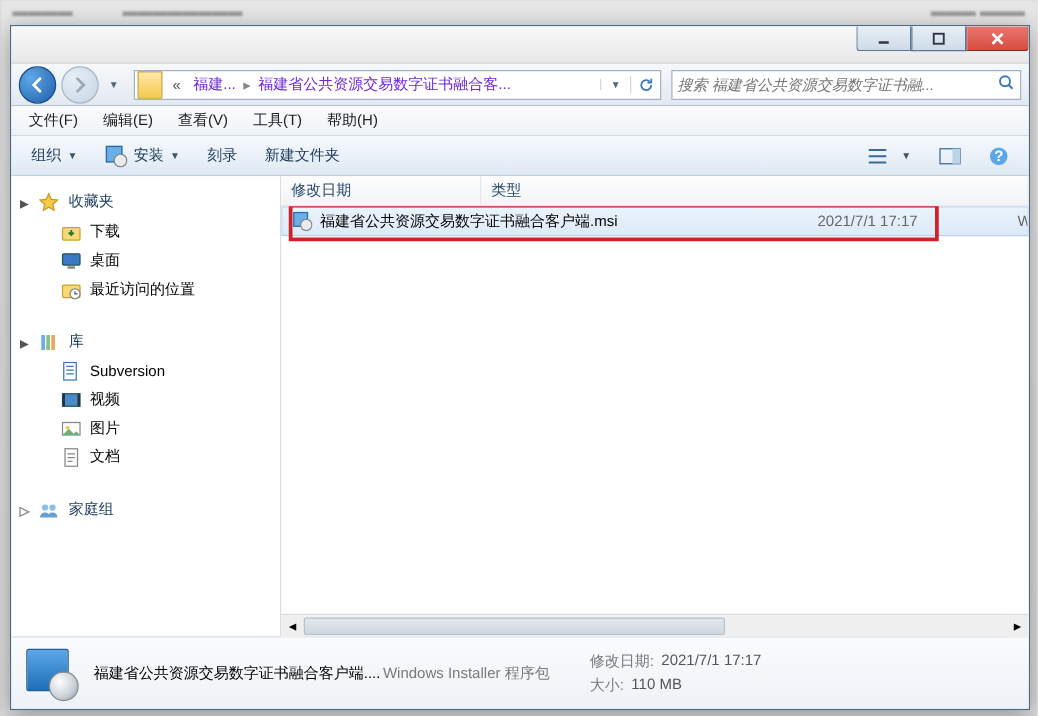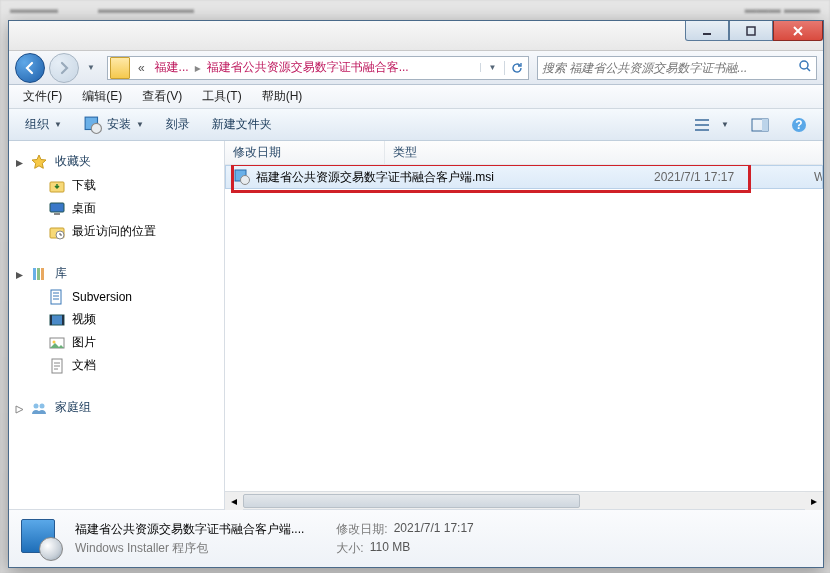--- a/index.html
+++ b/index.html
@@ -18,21 +18,21 @@
   .cap-btn:first-child{ border-radius:0 0 0 3px;}
   .cap-btn.close { width:50px; background:linear-gradient(#e77870,#d94b3f); border-color:#8a2a22; border-radius:0 0 3px 0;}
   .cap-btn svg{width:12px;height:12px;}
   .cap-btn.close svg path{stroke:#fff;}
   .navbar { height:34px; background:linear-gradient(#f6f8fb,#e3e9f1); border-bottom:1px solid #b8c4d2; display:flex; align-items:center; padding:0 6px; gap:4px;}
   .nav-btn { width:30px;height:30px;border-radius:50%;background:radial-gradient(circle at 30% 30%,#5fa8e8,#1e5ea8);display:flex;align-items:center;justify-content:center;border:1px solid #1a4c88;}
   .nav-btn.disabled{background:radial-gradient(circle at 30% 30%,#e6eef6,#c8d6e4);border-color:#a8b6c4;}
   .nav-btn svg{width:14px;height:14px;}
   .breadbar{ flex:1; height:24px; background:#fff; border:1px solid #a5b2c0; display:flex; align-items:center; margin:0 4px; }
   .breadbar .chev{padding:0 6px;color:#555;}
-  .breadbar .seg{padding:0 4px;color:#be185d;white-space:nowrap;}
+  .breadbar .seg{padding:0 4px;color:#6d28d9;white-space:nowrap;}
   .breadbar .dummy{flex:1;}
   .breadbar .ref{width:24px;display:flex;justify-content:center;border-left:1px solid #d0d8e0;}
   .breadicon{width:20px;height:22px;background:linear-gradient(#ffe9a8,#f5c94e);border:1px solid #c9a030;border-radius:1px;margin:0 2px;}
   .searchbox{ width:280px; height:24px; background:#fff; border:1px solid #a5b2c0; display:flex; align-items:center; padding:0 4px;}
   .searchbox input{border:none;outline:none;flex:1;color:#888;font-style:italic;}
   .searchbox .sicon{color:#3a78b8;}
   .menubar{ height:24px; background:linear-gradient(#fbfcfe,#eef2f7); border-bottom:1px solid #d0d8e0; display:flex; align-items:center; padding:0 6px; gap:4px;}
   .menubar .mi{padding:2px 8px;color:#222;}
   .toolbar{ height:32px; background:linear-gradient(#f5f9fd,#dfe9f3); border-bottom:1px solid #c0cedc; display:flex; align-items:center; padding:0 6px; gap:2px;}
   .tbtn{padding:4px 10px;display:flex;align-items:center;gap:5px;color:#1a3a5a;}
@@ -60,21 +60,21 @@
   .frow .cell.type{flex:1;color:#666;}
   .highlight-box{position:absolute;left:6px;top:-2px;width:520px;height:30px;border:3px solid #d02028;pointer-events:none;}
   .hscroll{height:18px;background:#f1f1f1;border-top:1px solid #dadee2;display:flex;align-items:center;}
   .hscroll .track{flex:1;height:16px;background:#efefef;position:relative;margin:0 18px;}
   .hscroll .thumb{position:absolute;left:0;width:60%;top:1px;bottom:1px;background:linear-gradient(#e3e7eb,#cfd7df);border:1px solid #b8c0c8;border-radius:2px;}
   .hscroll .arrow{position:absolute;width:18px;height:18px;display:flex;align-items:center;justify-content:center;background:#efefef;}
   .details{height:58px;border-top:1px solid #d7dde4;background:linear-gradient(#fafbfd,#eef2f7);display:flex;align-items:center;padding:4px 10px;gap:12px;}
   .details .bigicon{width:44px;height:44px;position:relative;}
   .details .bigicon .box{position:absolute;left:2px;top:2px;width:34px;height:34px;background:linear-gradient(#5aa8e8,#1e6eb8);border:1px solid #255a92;border-radius:2px;}
   .details .bigicon .disc{position:absolute;right:0;bottom:0;width:24px;height:24px;border-radius:50%;background:radial-gradient(circle at 35% 35%,#fff,#c8d0d8 60%,#8898a8);border:1px solid #888;}
-  .details .tcol{display:flex;flex-direction:column;gap:2px;}
+  .details .tcol{display:flex;flex-direction:row;gap:2px;}
   .details .tcol .main{color:#000;}
   .details .tcol .sub{color:#7a7a7a;}
   .details .pcol{display:flex;flex-direction:column;gap:2px;margin-left:20px;}
   .details .pcol div{color:#555;display:flex;gap:6px;}
   .details .pcol .lbl{color:#7a7a7a;}
   .star-icon path{fill:#f7c948;stroke:#c99a20;}
   .seg-sep{color:#888;padding:0 2px;}
 </style>
 </head>
 <body>

